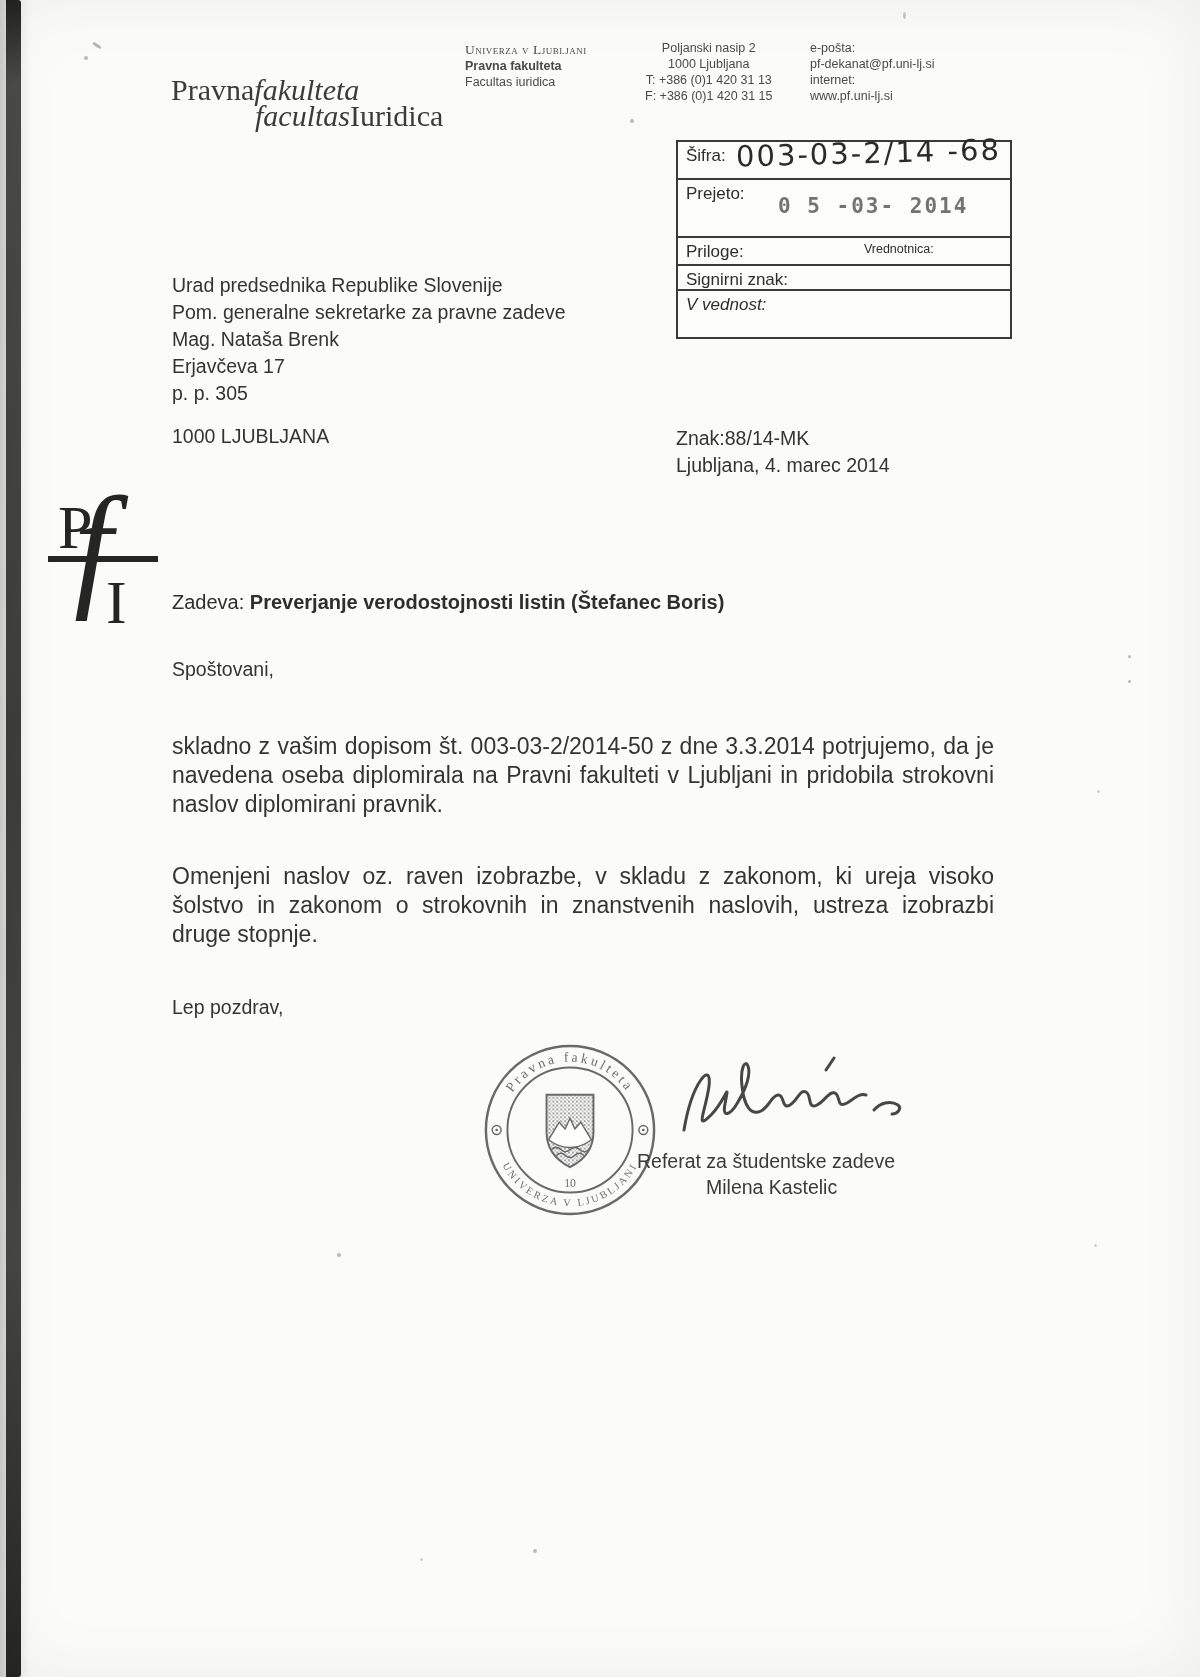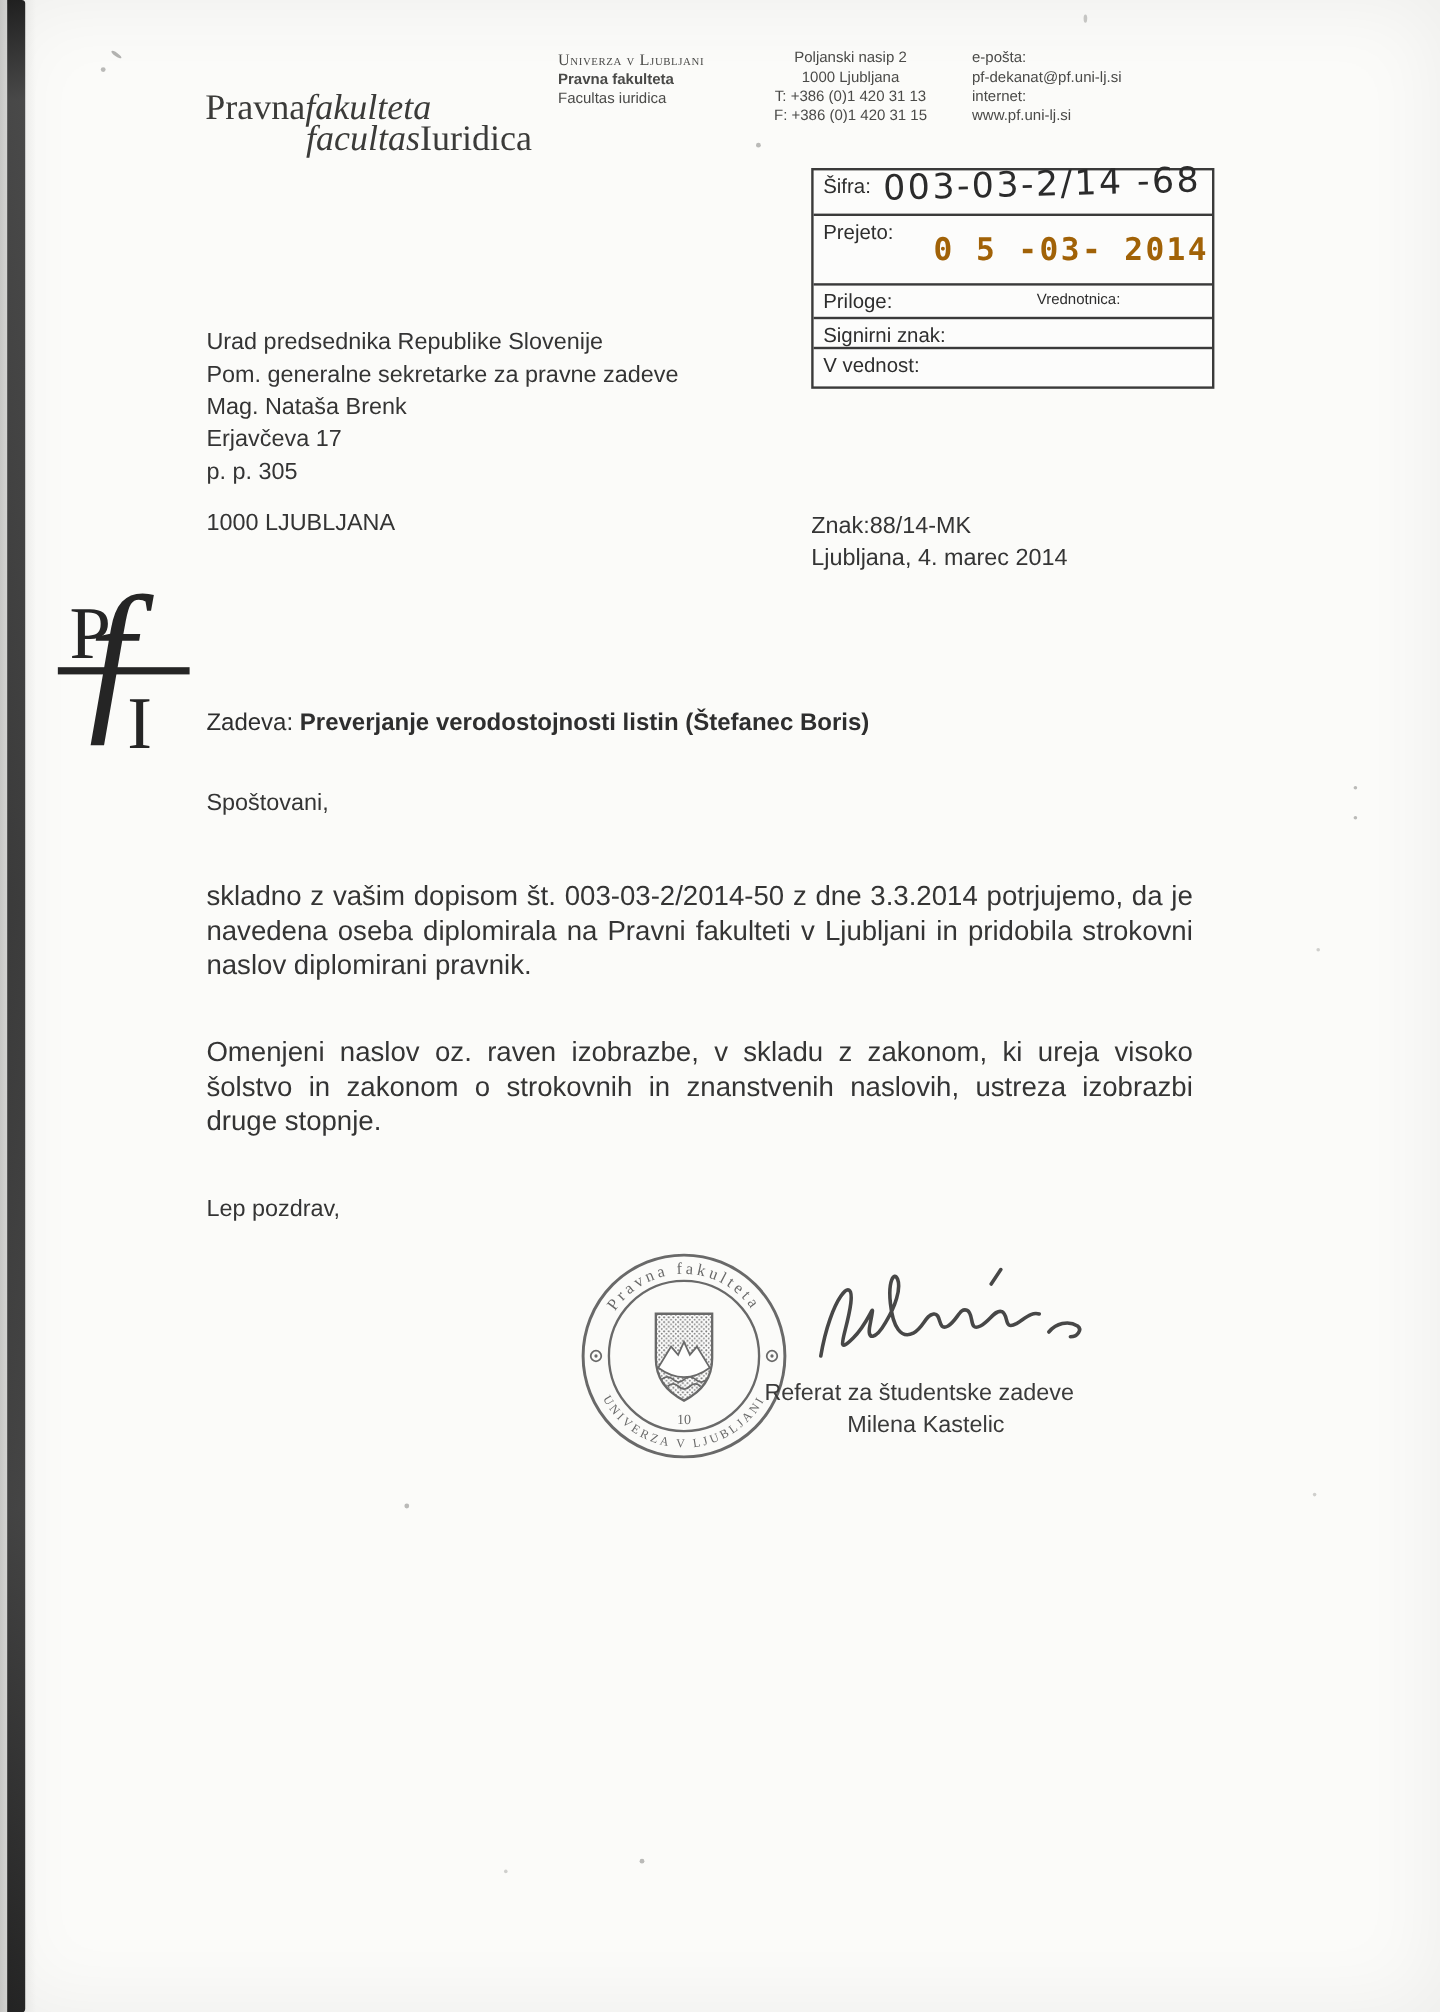--- a/index.html
+++ b/index.html
@@ -30,25 +30,25 @@
 
   
   .stamp{position:absolute;left:676px;top:140px;width:332px;border:2.5px solid #3a3a3a;background:rgba(255,255,255,.35);color:#2e2e2e;}
   .stamp-title{border-bottom:2.5px solid #3a3a3a;text-align:center;font-weight:bold;font-size:17px;line-height:20px;padding:7px 2px 6px;letter-spacing:.3px;}
   .stamp-row{position:relative;border-bottom:2px solid #3a3a3a;}
   .stamp-row:last-child{border-bottom:none;}
   .lab{font-size:17px;padding:4px 0 2px 8px;display:inline-block;vertical-align:top;color:#2e2e2e;}
   .sifra-row{height:36px;}
   .sifra-val{position:absolute;left:58px;top:-6px;font-family:"DejaVu Sans",sans-serif;font-size:29px;letter-spacing:2px;transform:rotate(-1.5deg);color:#2b2b2b;white-space:nowrap;}
   .prejeto-row{height:56px;}
-  .prejeto-val{position:absolute;left:100px;top:14px;font-family:"DejaVu Sans Mono",monospace;font-weight:bold;font-size:26px;letter-spacing:2px;color:#a16207;}
+  .prejeto-val{position:absolute;left:100px;top:14px;font-family:"DejaVu Sans Mono",monospace;font-weight:bold;font-size:21px;letter-spacing:2px;color:#737373;}
   .priloge-row{height:26px;}
   .vred{position:absolute;left:56%;top:4px;font-size:12.5px;}
   .signirni-row{height:23px;}
-  .vednost-row{height:31px;}
+  .vednost-row{height:46px;font-style:italic;}
 
   
   .recipient{position:absolute;left:172px;top:272px;font-size:19.5px;line-height:27px;color:#343434;}
   .city{position:absolute;left:172px;top:425px;font-size:19.5px;color:#343434;}
   .reference{position:absolute;left:676px;top:425px;font-size:19.5px;line-height:27px;color:#343434;}
 
   
   .pfmark{position:absolute;left:48px;top:492px;}
 
   

